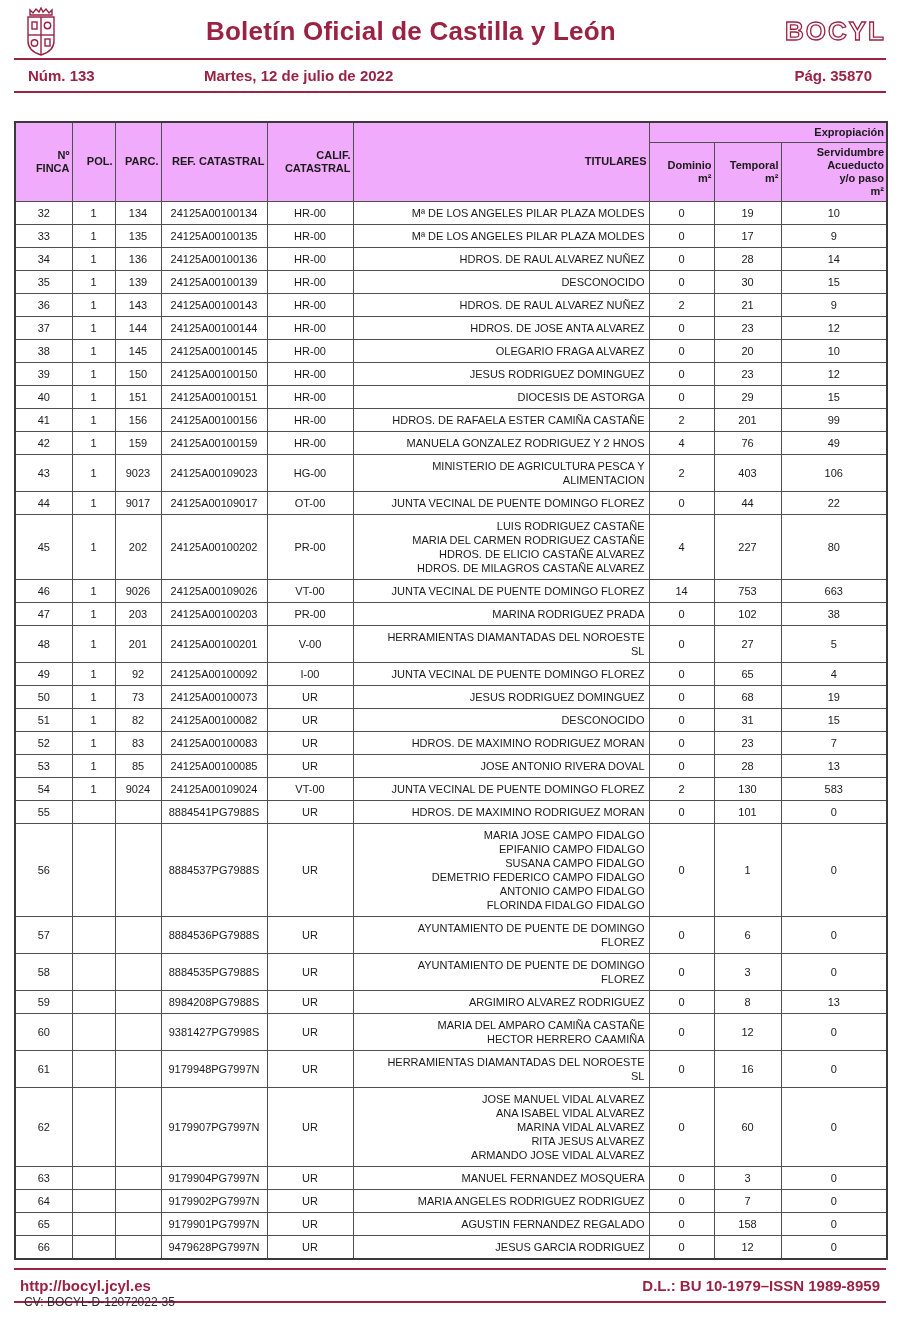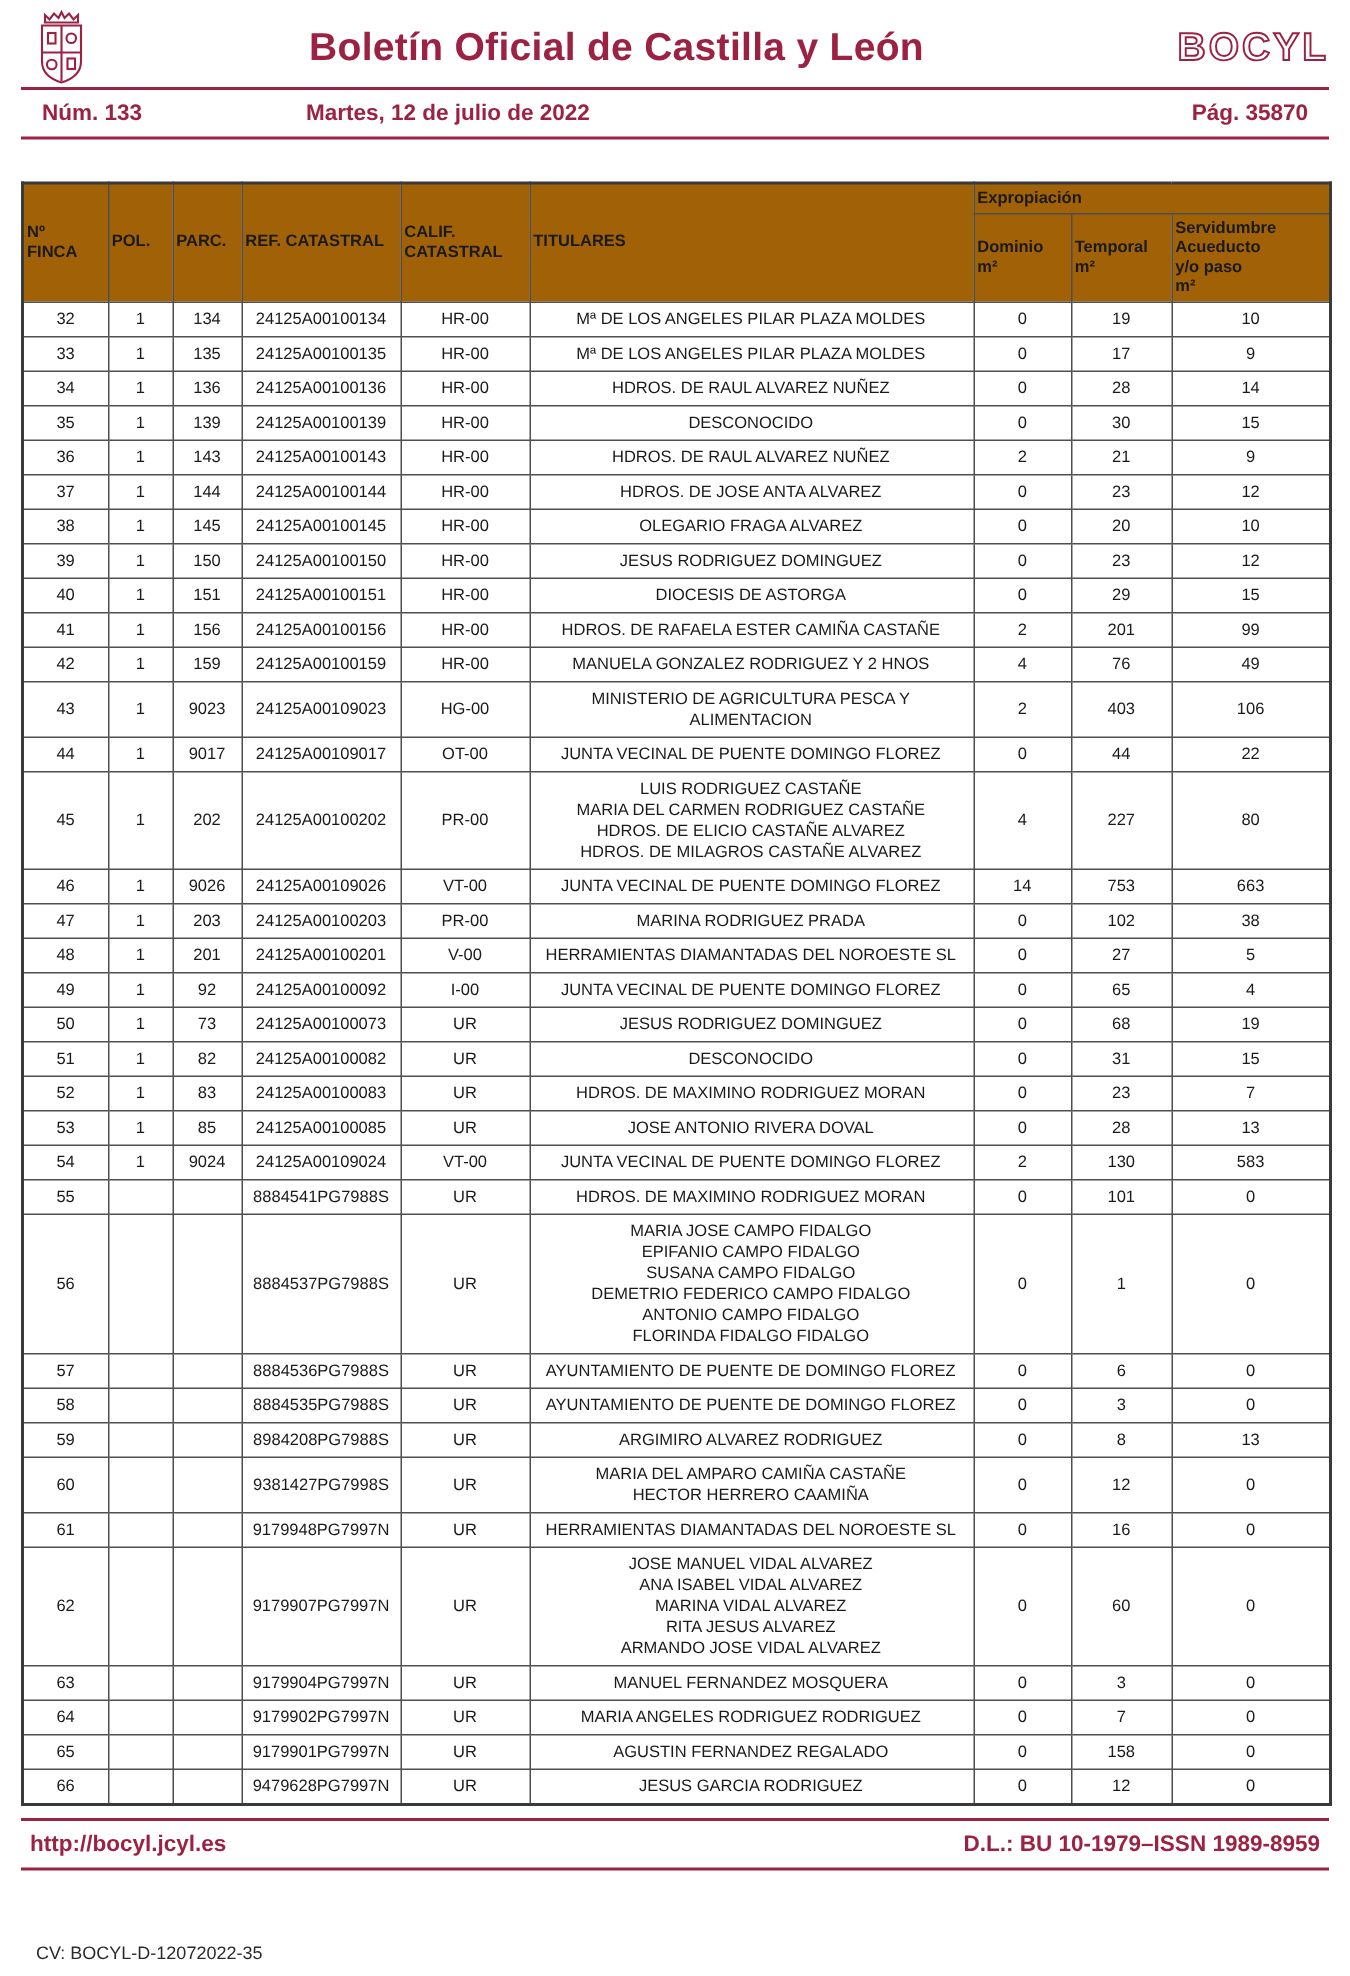--- a/index.html
+++ b/index.html
@@ -66,37 +66,37 @@
     margin: 28px 14px 0 14px;
     border: 2px solid #3a3a3a;
   }
   table.main th, table.main td {
     border: 1px solid #4f4f4f;
     font-size: 11px;
     color: #1a1a1a;
     vertical-align: middle;
   }
   table.main thead th {
-    background: #a16207;
+    background: #f0abfc;
     font-weight: bold;
-    text-align: left;
+    text-align: right;
     white-space: pre-line;
     line-height: 13px;
     padding: 3px 2px;
   }
   table.main thead tr.group-row th { height: 20px; padding: 2px; }
   table.main thead tr.cols-row th { height: 56px; }
   table.main td {
     text-align: center;
     padding: 4px 3px;
     line-height: 14px;
   }
   table.main td.titulares {
-    text-align: center;
-    padding-left: 3px;
+    text-align: right;
+    padding-left: 19px;
     padding-right: 4px;
   }
 
   
   .footer { margin-top: 8px; }
   .footer-row {
     display: flex;
     justify-content: space-between;
     align-items: flex-start;
     margin: 0 14px;

